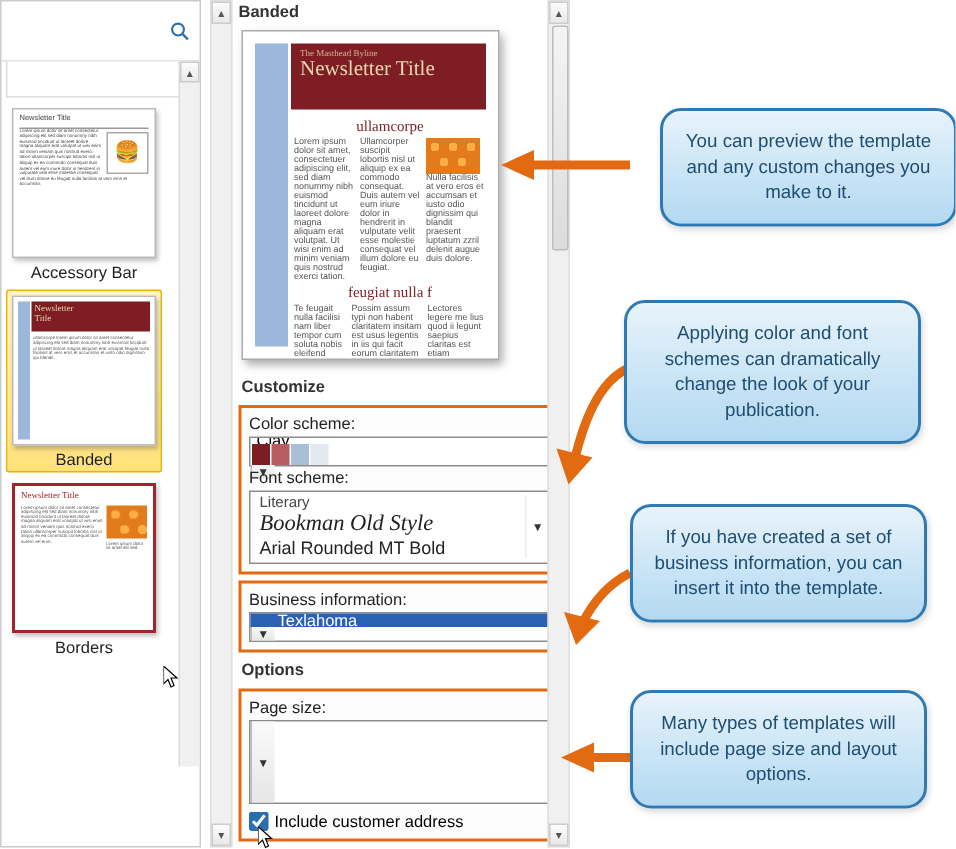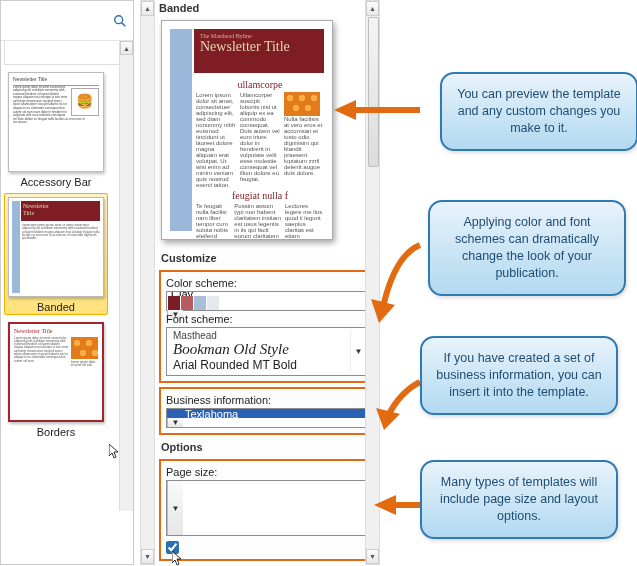--- a/index.html
+++ b/index.html
@@ -376,21 +376,21 @@
             <span class="sw" style="background:#b55d60"></span>
             <span class="sw" style="background:#a9bfd8"></span>
             <span class="sw" style="background:#e4e9f0"></span>
           </div>
           <div class="dd">▼</div>
         </div>
 
         <div class="field-label">Font scheme:</div>
         <div class="font-box">
           <div class="col1">
-            <div class="l1">Masthead</div>
+            <div class="l1">Literary</div>
             <div class="l2">Bookman Old Style</div>
             <div class="l3">Arial Rounded MT Bold</div>
           </div>
           <div class="dd">▼</div>
         </div>
       </div>
 
       <div class="orange-frame">
         <div class="field-label">Business information:</div>
         <div class="combo biz-combo">
@@ -400,37 +400,38 @@
       </div>
 
       <div class="sect-title">Options</div>
       <div class="orange-frame options-box">
         <div class="field-label">Page size:</div>
         <div class="pg">
           <div class="dd">▼</div>
         </div>
         <div class="chk-row">
           <input type="checkbox" checked="" style="">
+          <span>Include customer address</span>
           <svg class="cursor-arrow" style="left:6px; top:10px;" viewBox="0 0 12 16">
               <path d="M0 0 L0 12 L3 9 L5 14 L7 13 L5 8 L9 8 Z" fill="#fff" stroke="#000" stroke-width="0.8"></path>
             </svg>
         </div>
       </div>
     </div>
   </div>
 </div>
 
 <div class="right-scroll">
   <div class="up">▴</div>
   <div class="thumb-bar"></div>
   <div class="dn">▾</div>
 </div>
 
 <div class="callout" style="left:440px; top:72px;">You can preview the template and any custom changes you make to it.</div>
-<div class="callout" style="left:428px; top:200px;">Applying color and font schemes can dramatically change the look of your publication.</div>
+<div class="callout" style="left:416px; top:200px;">Applying color and font schemes can dramatically change the look of your publication.</div>
 <div class="callout" style="left:420px; top:336px;">If you have created a set of business information, you can insert it into the template.</div>
 <div class="callout" style="left:420px; top:460px;">Many types of templates will include page size and layout options.</div>
 
 <svg class="arrow" style="left:330px; top:90px;" width="100" height="40">
   <path d="M90 20 Q55 20 22 20"></path>
   <polygon points="4,20 26,10 26,30"></polygon>
 </svg>
 <svg class="arrow" style="left:365px; top:235px;" width="70" height="90">
   <path d="M55 10 Q30 20 18 72"></path>
   <polygon points="14,88 6,64 30,70"></polygon>

